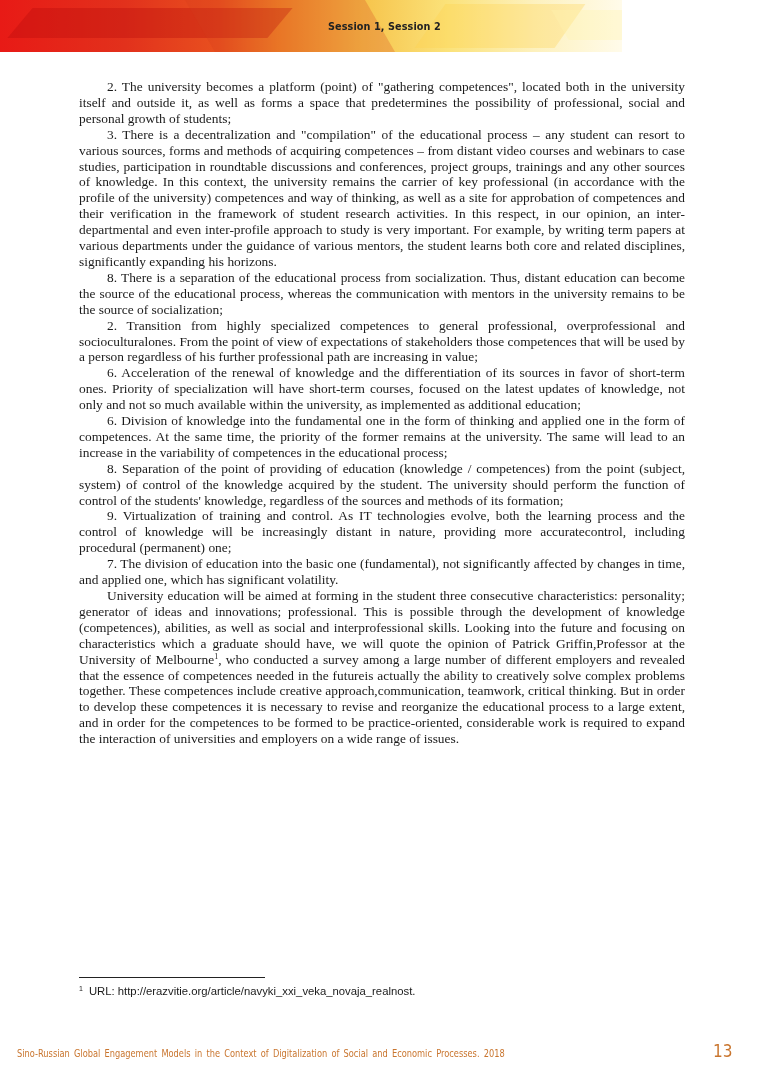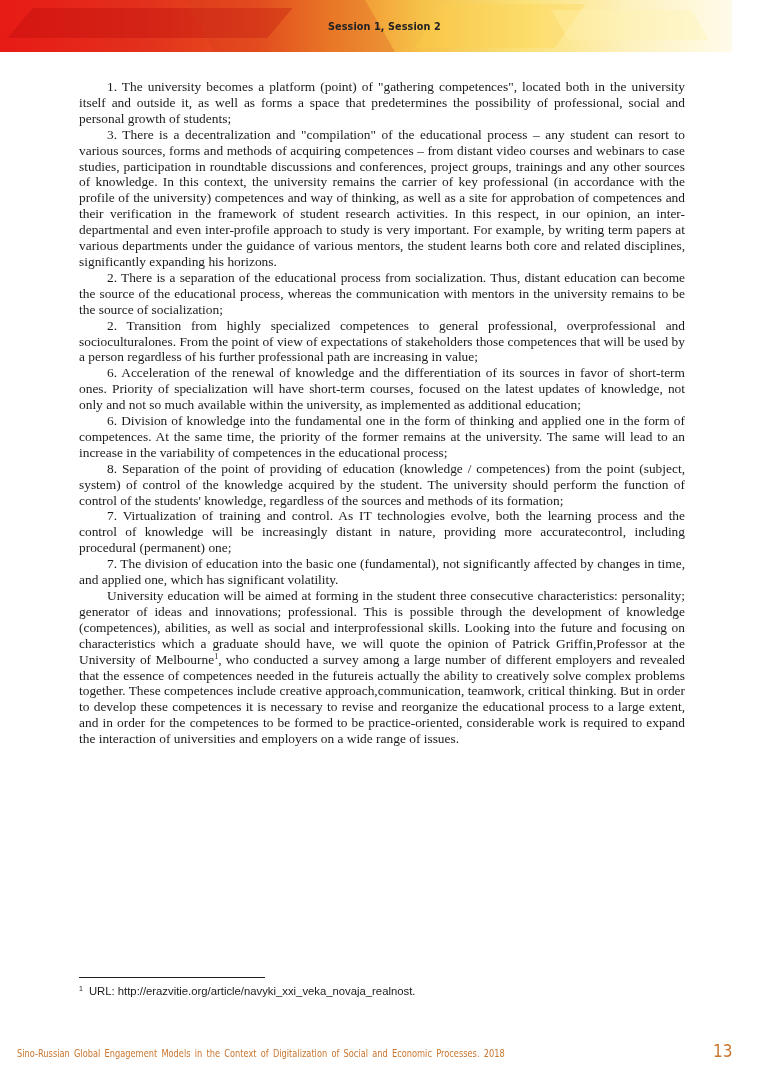--- a/index.html
+++ b/index.html
@@ -1,18 +1,18 @@
 <!DOCTYPE html>
 <html><head>
 <meta charset="utf-8">
 <style>
   html, body { margin: 0; padding: 0; background: #ffffff; }
   body { width: 764px; height: 1080px; position: relative; overflow: hidden; }
   .header {
-    position: absolute; left: 0; top: 0; width: 732px; height: 52px;
+    position: absolute; left: 0; top: 0; width: 622px; height: 52px;
     background: linear-gradient(90deg, #e81a16 0%, #e2311c 20%, #e8501f 35%, #f08a2a 45%, #f6c34a 58%, #fbe27a 72%, #fdf1be 86%, #fffbea 100%);
     overflow: hidden;
   }
   .header .facet {
     position: absolute; opacity: 0.35;
   }
   .facet1 { left: 20px; top: 8px; width: 260px; height: 30px; background: #b80c0c; transform: skewX(-40deg); }
   .facet2 { left: 200px; top: 0px; width: 180px; height: 52px; background: #d43a1a; transform: skewX(30deg); opacity: 0.25 !important; }
   .facet3 { left: 430px; top: 4px; width: 140px; height: 44px; background: #ffd24a; transform: skewX(-35deg); opacity: 0.3 !important; }
   .facet4 { left: 560px; top: 10px; width: 140px; height: 30px; background: #fff3b0; transform: skewX(30deg); opacity: 0.35 !important; }
@@ -52,28 +52,28 @@
 
 <div class="header">
   <div class="facet facet1"></div>
   <div class="facet facet2"></div>
   <div class="facet facet3"></div>
   <div class="facet facet4"></div>
   <div class="header-title">Session 1, Session 2</div>
 </div>
 
 <div class="body-text">
-  <p>1. The university becomes a platform (point) of "gathering competences", located both in the university itself and outside it, as well as forms a space that predetermines the possibility of professional, social and personal growth of students;</p>
+  <p>2. The university becomes a platform (point) of "gathering competences", located both in the university itself and outside it, as well as forms a space that predetermines the possibility of professional, social and personal growth of students;</p>
   <p>3. There is a decentralization and "compilation" of the educational process – any student can resort to various sources, forms and methods of acquiring competences – from distant video courses and webinars to case studies, participation in roundtable discussions and conferences, project groups, trainings and any other sources of knowledge. In this context, the university remains the carrier of key professional (in accordance with the profile of the university) competences and way of thinking, as well as a site for approbation of competences and their verification in the framework of student research activities. In this respect, in our opinion, an inter-departmental and even inter-profile approach to study is very important. For example, by writing term papers at various departments under the guidance of various mentors, the student learns both core and related disciplines, significantly expanding his horizons.</p>
-  <p>2. There is a separation of the educational process from socialization. Thus, distant education can become the source of the educational process, whereas the communication with mentors in the university remains to be the source of socialization;</p>
+  <p>8. There is a separation of the educational process from socialization. Thus, distant education can become the source of the educational process, whereas the communication with mentors in the university remains to be the source of socialization;</p>
   <p>2. Transition from highly specialized competences to general professional, overprofessional and socioculturalones. From the point of view of expectations of stakeholders those competences that will be used by a person regardless of his further professional path are increasing in value;</p>
   <p>6. Acceleration of the renewal of knowledge and the differentiation of its sources in favor of short-term ones. Priority of specialization will have short-term courses, focused on the latest updates of knowledge, not only and not so much available within the university, as implemented as additional education;</p>
   <p>6. Division of knowledge into the fundamental one in the form of thinking and applied one in the form of competences. At the same time, the priority of the former remains at the university. The same will lead to an increase in the variability of competences in the educational process;</p>
   <p>8. Separation of the point of providing of education (knowledge / competences) from the point (subject, system) of control of the knowledge acquired by the student. The university should perform the function of control of the students' knowledge, regardless of the sources and methods of its formation;</p>
-  <p>7. Virtualization of training and control. As IT technologies evolve, both the learning process and the control of knowledge will be increasingly distant in nature, providing more accuratecontrol, including procedural (permanent) one;</p>
+  <p>9. Virtualization of training and control. As IT technologies evolve, both the learning process and the control of knowledge will be increasingly distant in nature, providing more accuratecontrol, including procedural (permanent) one;</p>
   <p>7. The division of education into the basic one (fundamental), not significantly affected by changes in time, and applied one, which has significant volatility.</p>
   <p><span>University education will be aimed at forming in the student three consecutive characteristics: personality; generator of ideas and innovations; professional. This is possible through the development of knowledge (competences), abilities, as well as social and interprofessional skills. Looking into the future and focusing on characteristics which a graduate should have, we will quote the opinion of Patrick Griffin,Professor at the University of Melbourne</span><sup>1</sup><span>, who conducted a survey among a large number of different employers and revealed that the essence of competences needed in the futureis actually the ability to creatively solve complex problems together. These competences include creative approach,communication, teamwork, critical thinking. But in order to develop these competences it is necessary to revise and reorganize the educational process to a large extent, and in order for the competences to be formed to be practice-oriented, considerable work is required to expand the interaction of universities and employers on a wide range of issues.</span></p>
 </div>
 
 <div class="fn-rule"></div>
 <div class="footnote">
   <sup>1</sup><span>URL: http://erazvitie.org/article/navyki_xxi_veka_novaja_realnost.</span>
 </div>
 
 <div class="footer-title">Sino-Russian Global Engagement Models in the Context of Digitalization of Social and Economic Processes. 2018</div>

